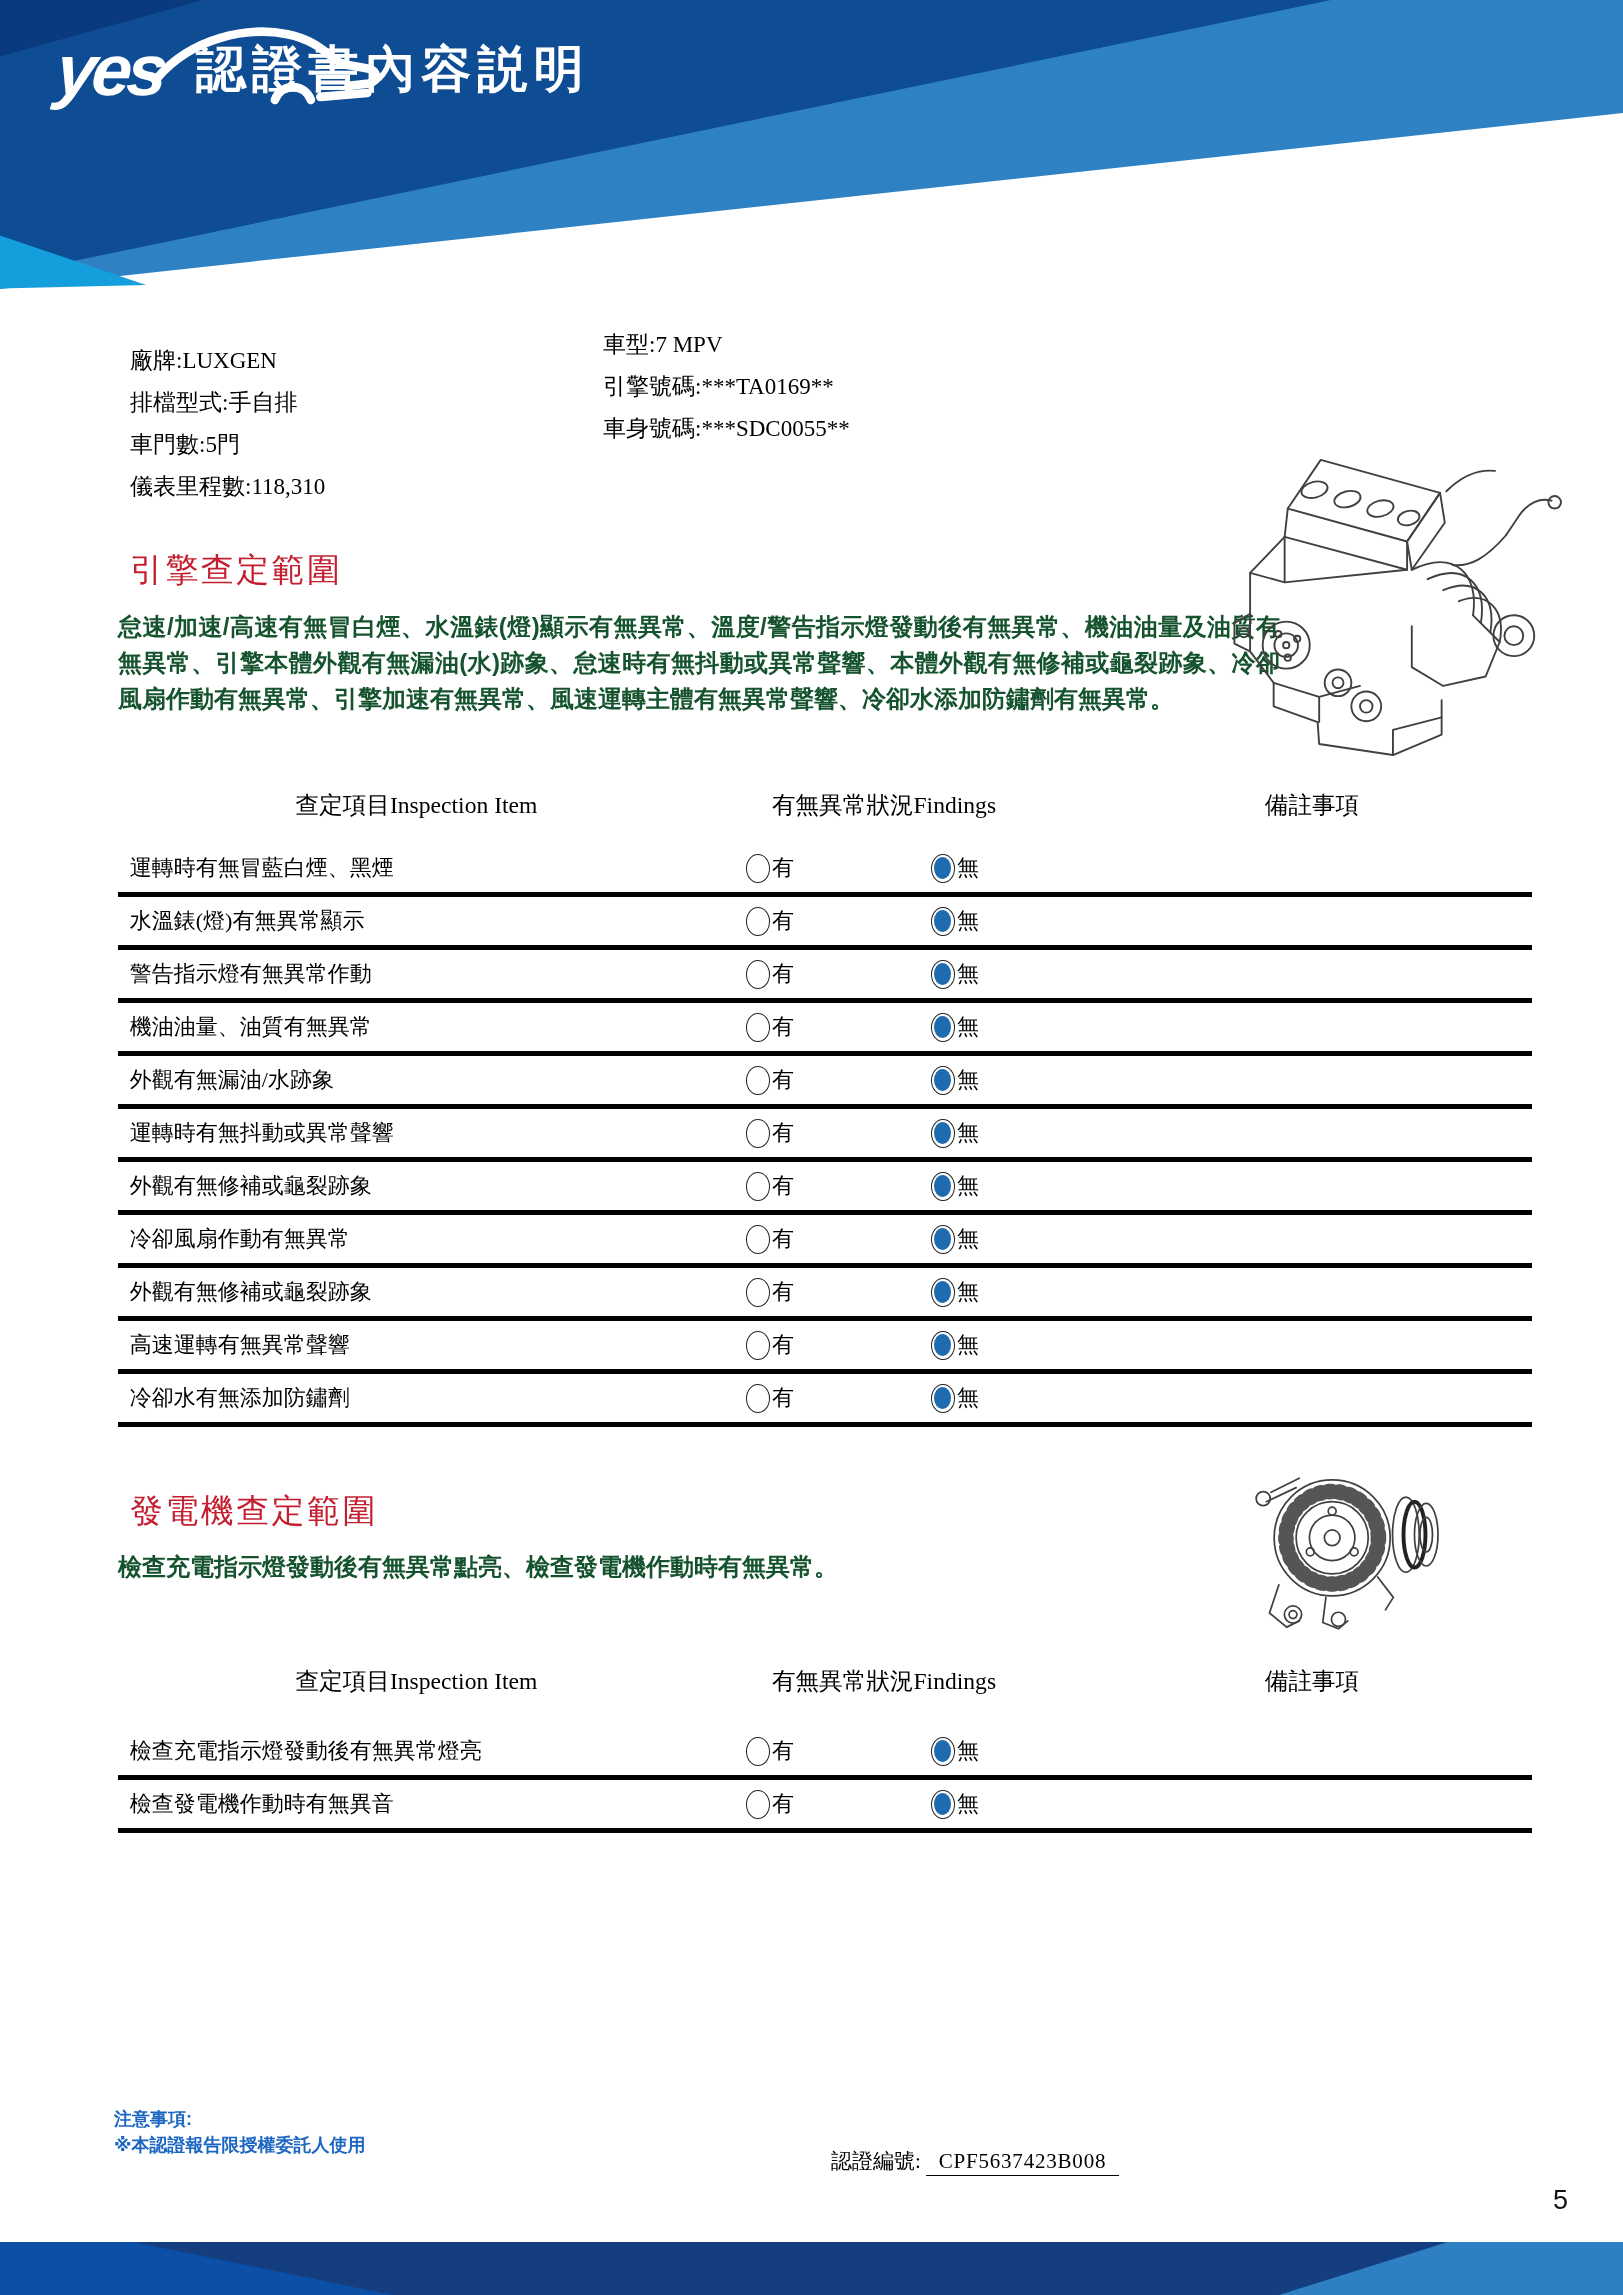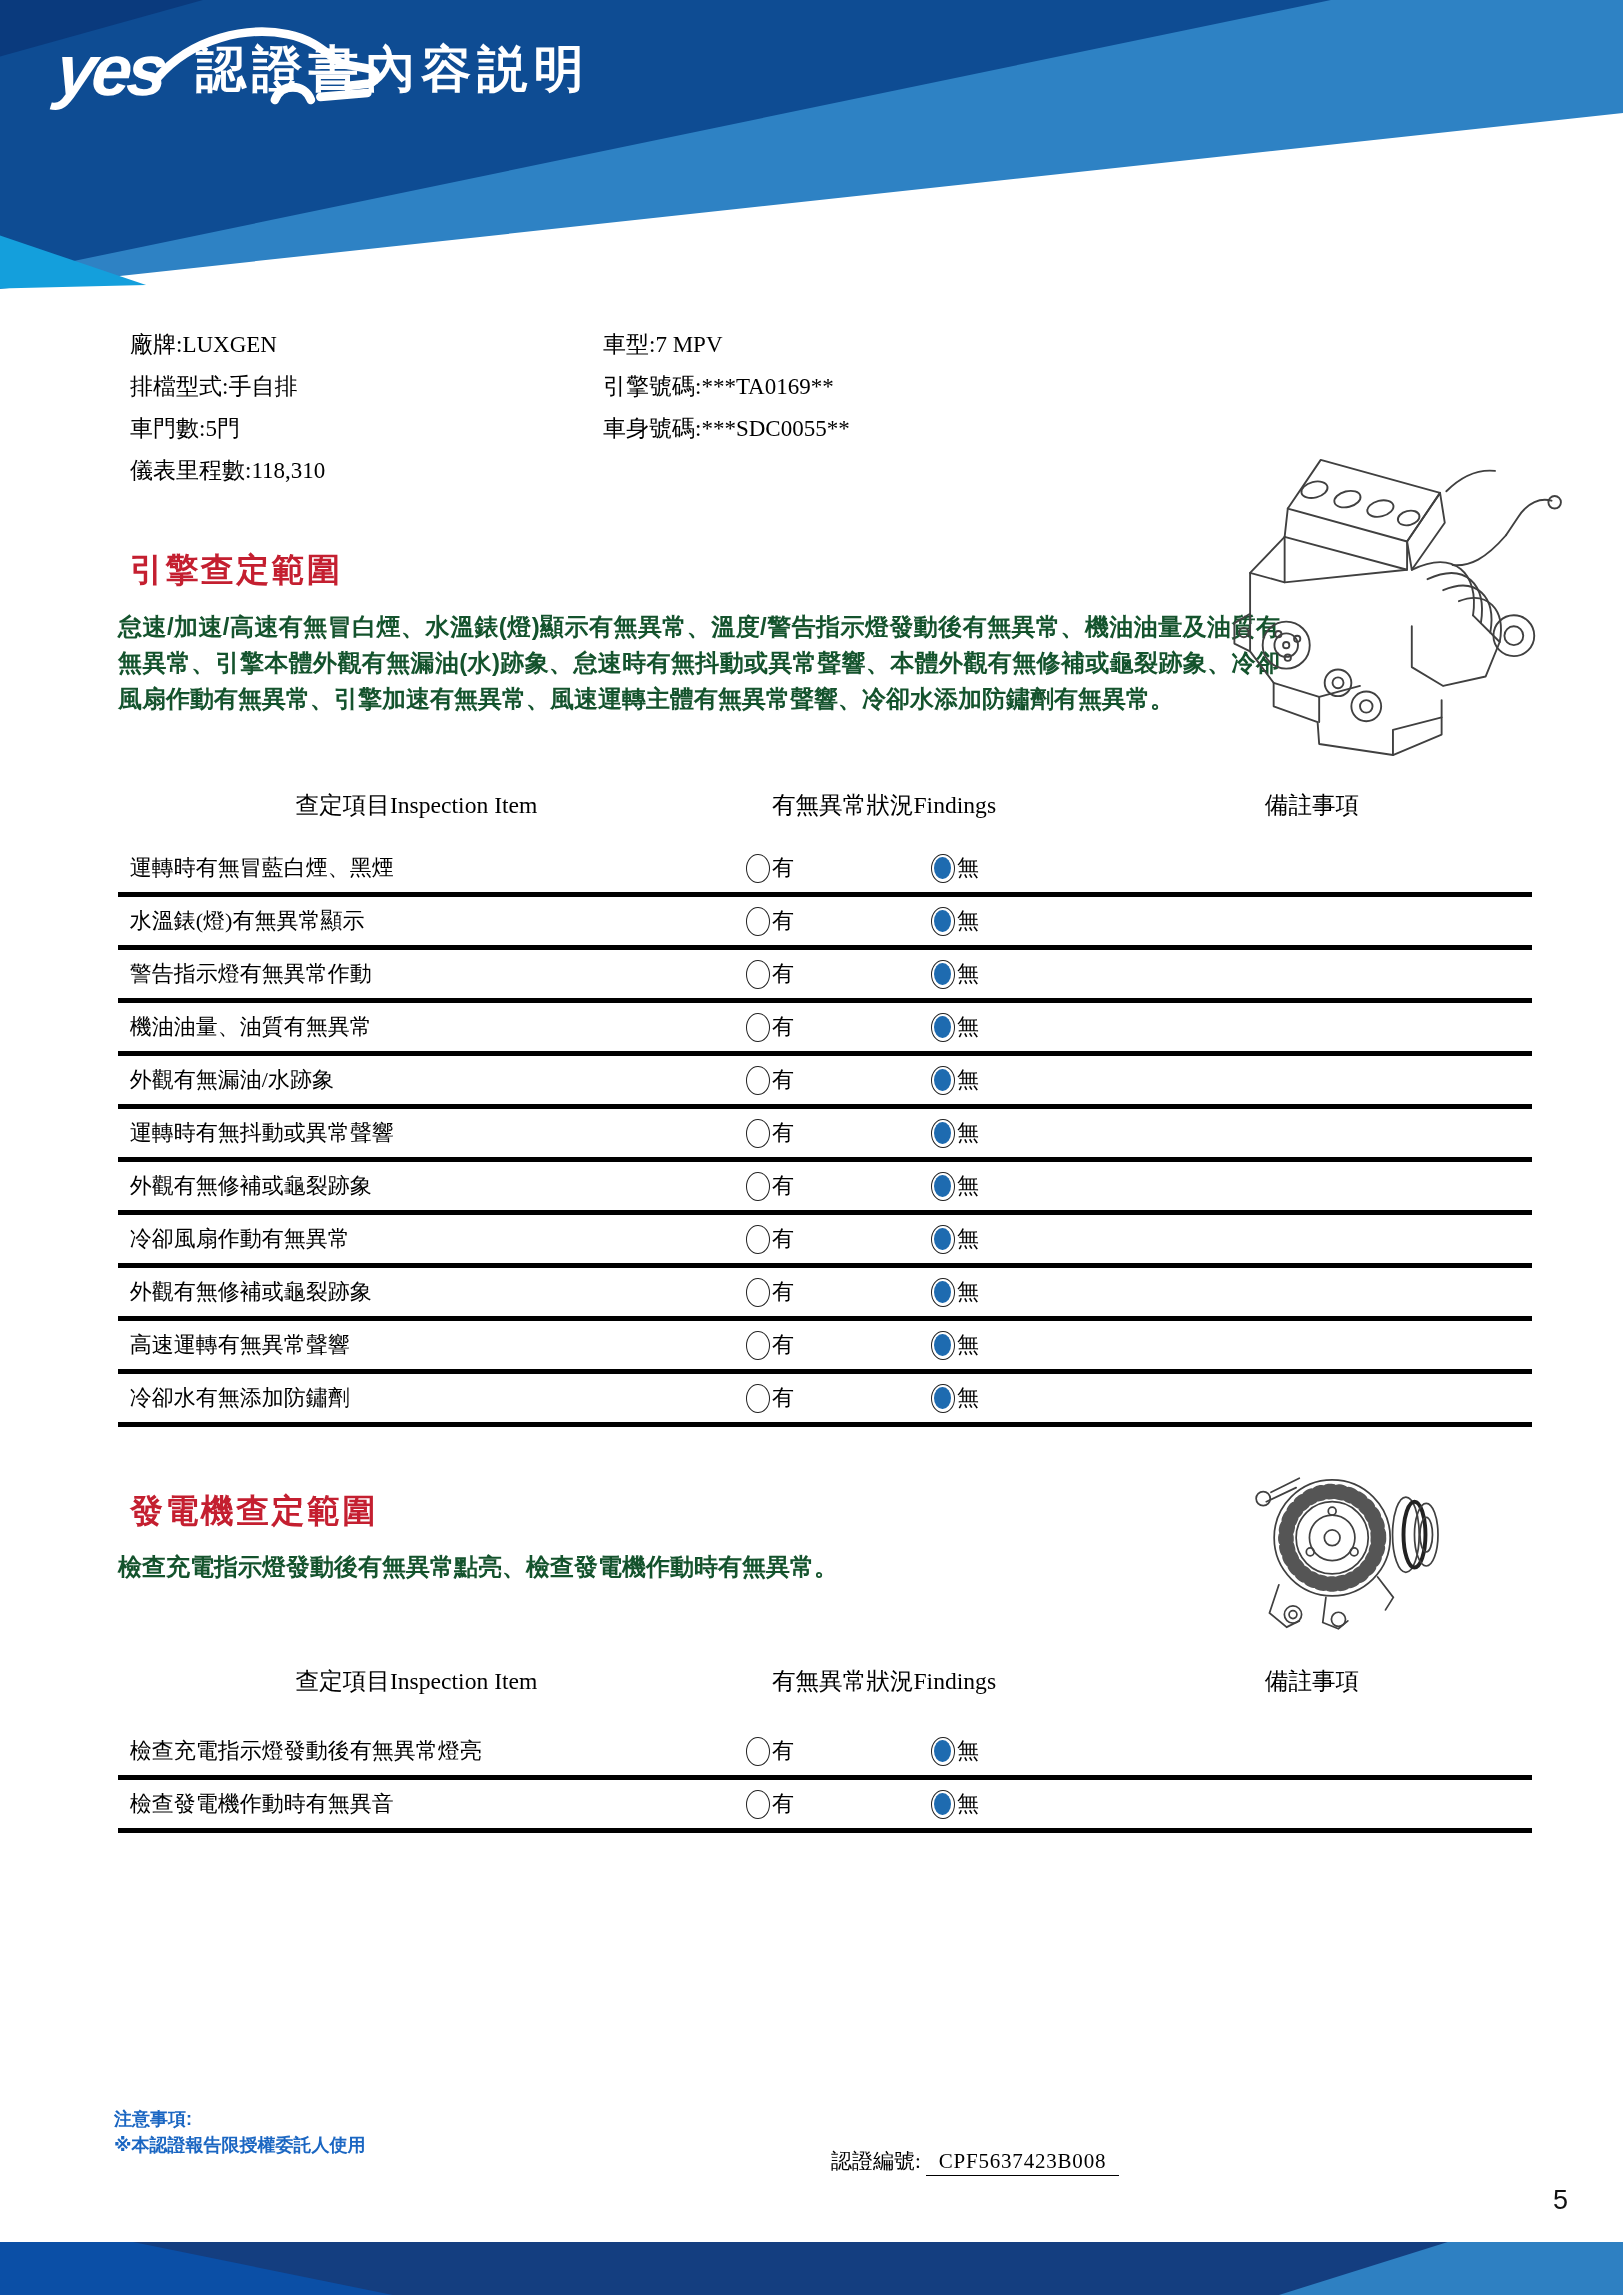--- a/index.html
+++ b/index.html
@@ -14,24 +14,24 @@
   .hd-bright{background:#149fdc;clip-path:polygon(0 75%,9% 90.8%,0 91.9%);}
   .logo{position:absolute;left:57px;top:20.4px;width:314px;height:118px;}
   .logo-text{position:absolute;left:0;top:14px;font-family:"Liberation Sans","DejaVu Sans",sans-serif;
              font-style:italic;font-weight:bold;font-size:72px;line-height:72px;color:#fff;
              letter-spacing:-4.7px;transform:skewX(-6deg);}
   .logo-car{position:absolute;left:94px;top:0;}
   .header-title{position:absolute;left:196px;top:36px;font-family:"Liberation Sans","DejaVu Sans",sans-serif;
                 font-weight:900;font-size:50px;color:#fff;letter-spacing:6.3px;white-space:nowrap;}
   
   .info-col{position:absolute;top:324px;font-size:23px;line-height:42px;white-space:nowrap;}
-  .ic1{left:130px;} .ic2{left:603px;} .ic3{left:1219px;}
+  .ic1{left:130px;margin-top:16px;} .ic2{left:603px;} .ic3{left:1219px;}
   
   .sec-heading{position:absolute;font-family:"Liberation Sans","DejaVu Sans",sans-serif;
-               font-weight:700;font-size:33px;color:#c41f30;letter-spacing:2.4px;white-space:nowrap;}
+               font-weight:400;font-size:33px;color:#c41f30;letter-spacing:2.4px;white-space:nowrap;}
   .sec-desc{position:absolute;font-family:"Liberation Sans","DejaVu Sans",sans-serif;
             font-weight:900;font-size:24px;line-height:36px;color:#14532d;text-align:justify;}
   
   .tbl{position:absolute;left:118px;width:1414px;}
   .thead{position:relative;font-size:23.6px;white-space:nowrap;}
   .th{position:absolute;top:0;text-align:center;}
   .th1{left:0;width:597px;} .th2{left:597px;width:338px;} .th3{left:1092px;width:204px;}
   .trow{position:relative;height:48px;border-bottom:5.5px solid #000;text-align:center;}
   .trow .item{position:absolute;left:11.8px;top:50%;transform:translateY(-50%);
               font-size:22px;white-space:nowrap;}

